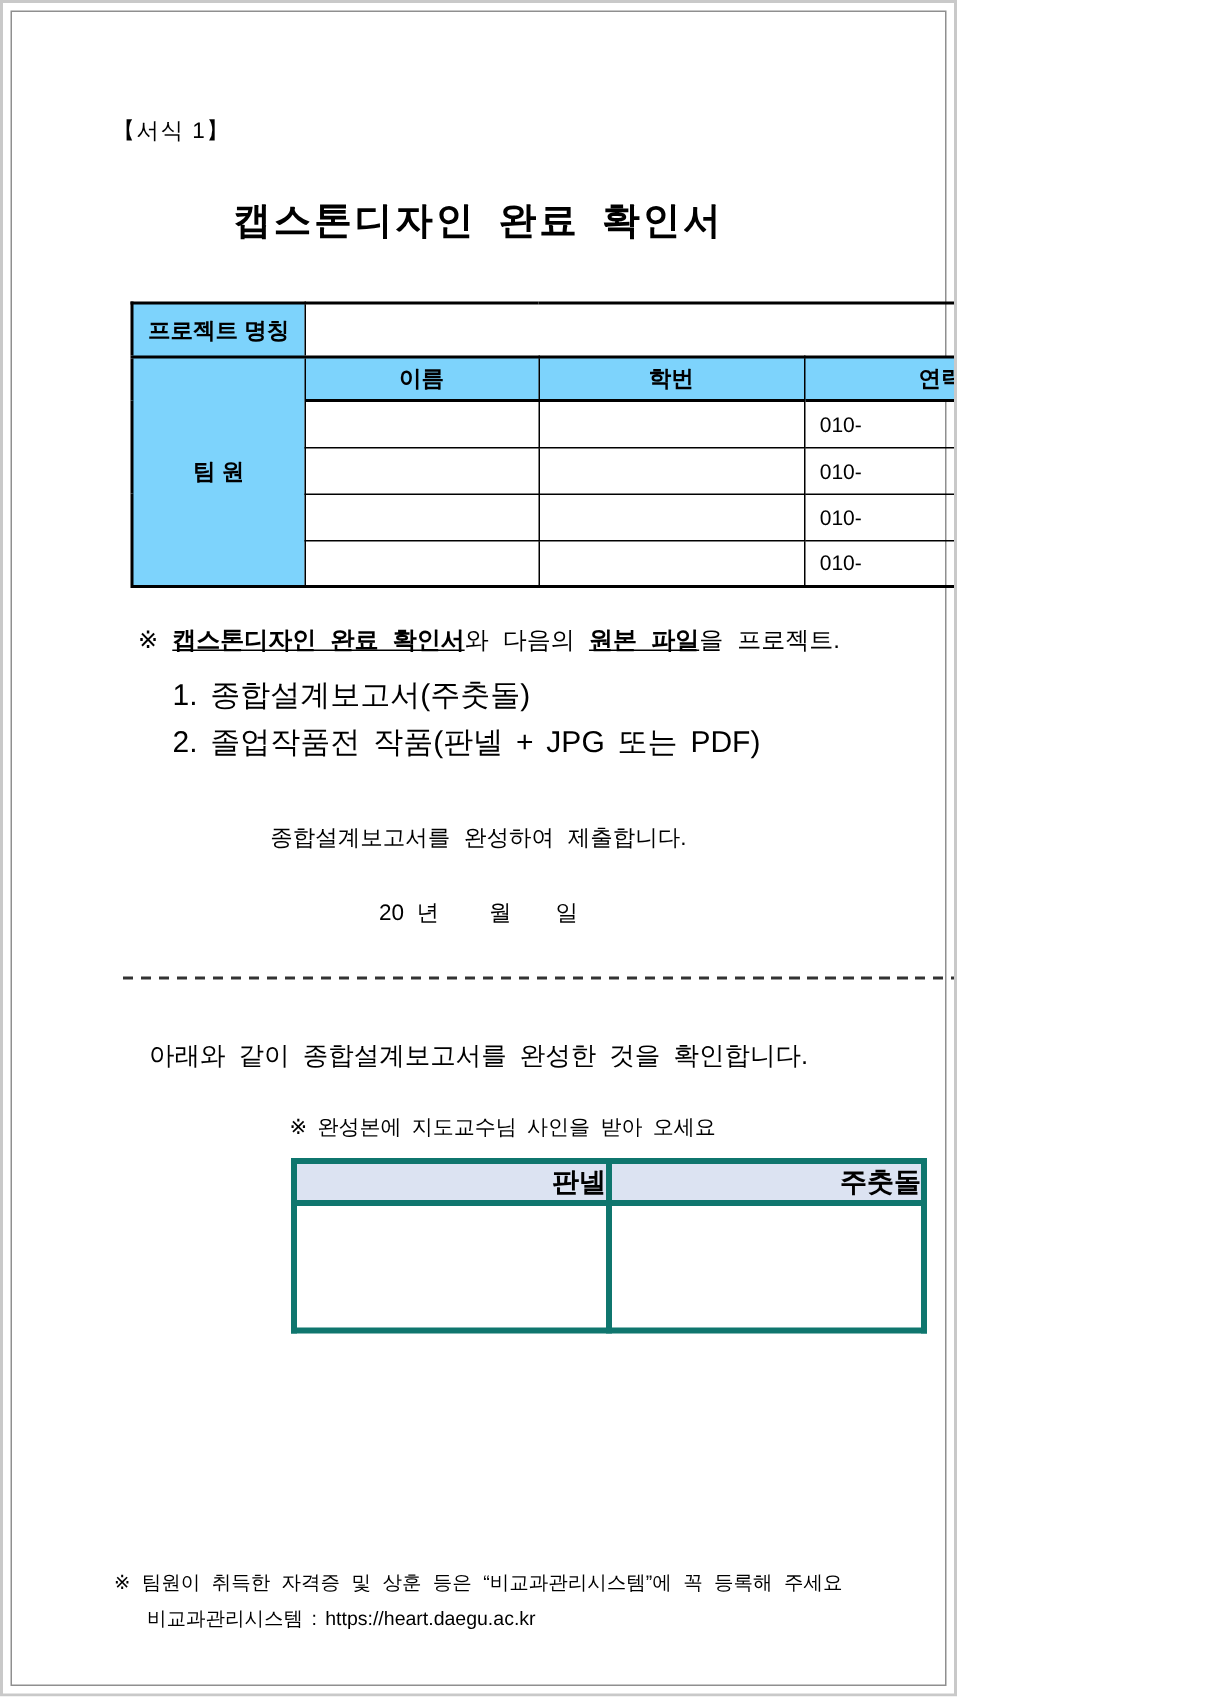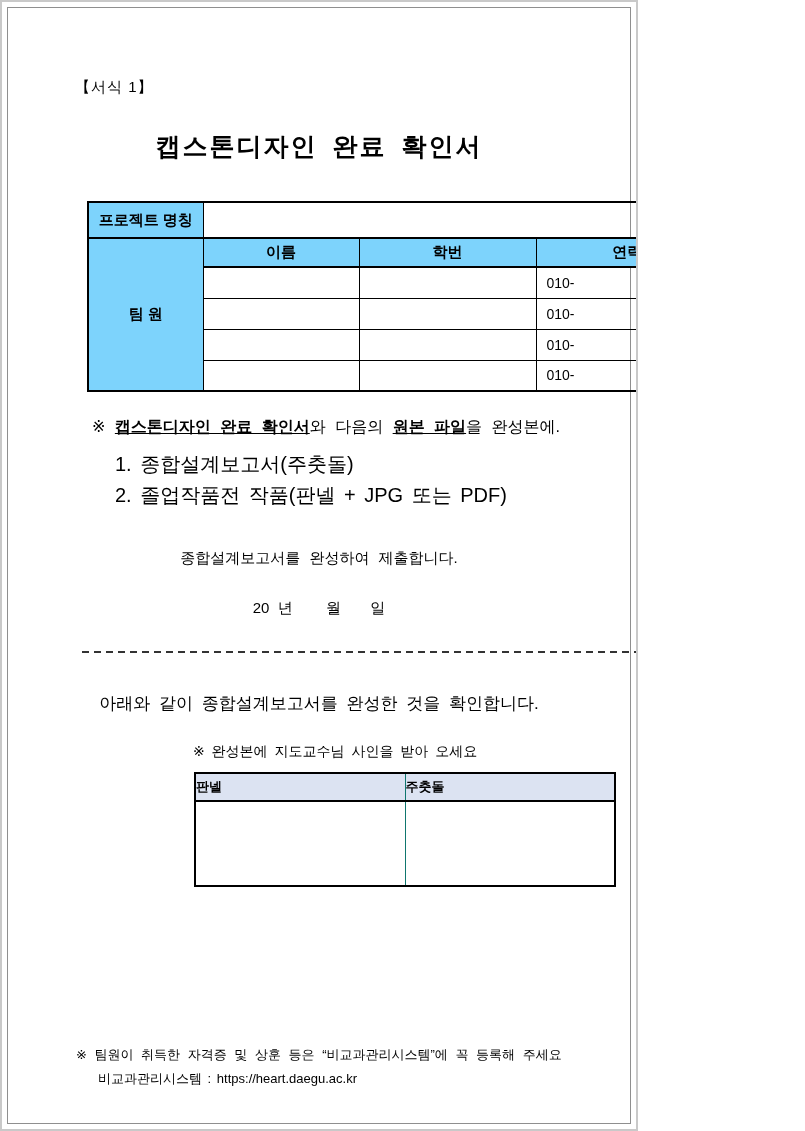--- a/index.html
+++ b/index.html
@@ -72,22 +72,22 @@
   .sign-note {
     position:absolute; left:191px; top:741px;
     font-size:14px; word-spacing:3px;
   }
   
   .sign-table {
     position:absolute; left:192px; top:770px; width:420px;
     border:2px solid #000;
   }
   .sign-table td {
-    border:1px solid #0f766e; font-size:13px;
-    text-align:left; vertical-align:middle;
+    border:4px solid #0f766e; font-size:18px;
+    text-align:right; vertical-align:middle;
   }
   .sign-table tr.s-head td {
     background:#dce3f2; font-weight:bold; height:28px;
     border-bottom:2px solid #000;
   }
   .sign-table tr.s-body td { height:85px; }
   
   .department {
     position:absolute; left:0; top:966px; width:100%;
     text-align:center; font-size:27px; font-weight:bold;
@@ -148,21 +148,21 @@
       <tr class="r-member">
         <td></td>
         <td></td>
         <td class="contact">010-</td>
       </tr>
     </tbody>
   </table>
 
   <div class="submit-note">
     <span>※</span>
-    <span class="bu">캡스톤디자인 완료 확인서</span><span>와 다음의 </span><span class="bu">원본 파일</span><span>을 완성본에.</span>
+    <span class="bu">캡스톤디자인 완료 확인서</span><span>와 다음의 </span><span class="bu">원본 파일</span><span>을 프로젝트.</span>
   </div>
 
   <ul class="submit-items">
     <li>1. 종합설계보고서(주춧돌)</li>
     <li>2. 졸업작품전 작품(판넬 + JPG 또는 PDF)</li>
   </ul>
 
   <div class="submit-statement">종합설계보고서를 완성하여 제출합니다.</div>
 
   <div class="date-line">20  년        월       일</div>

